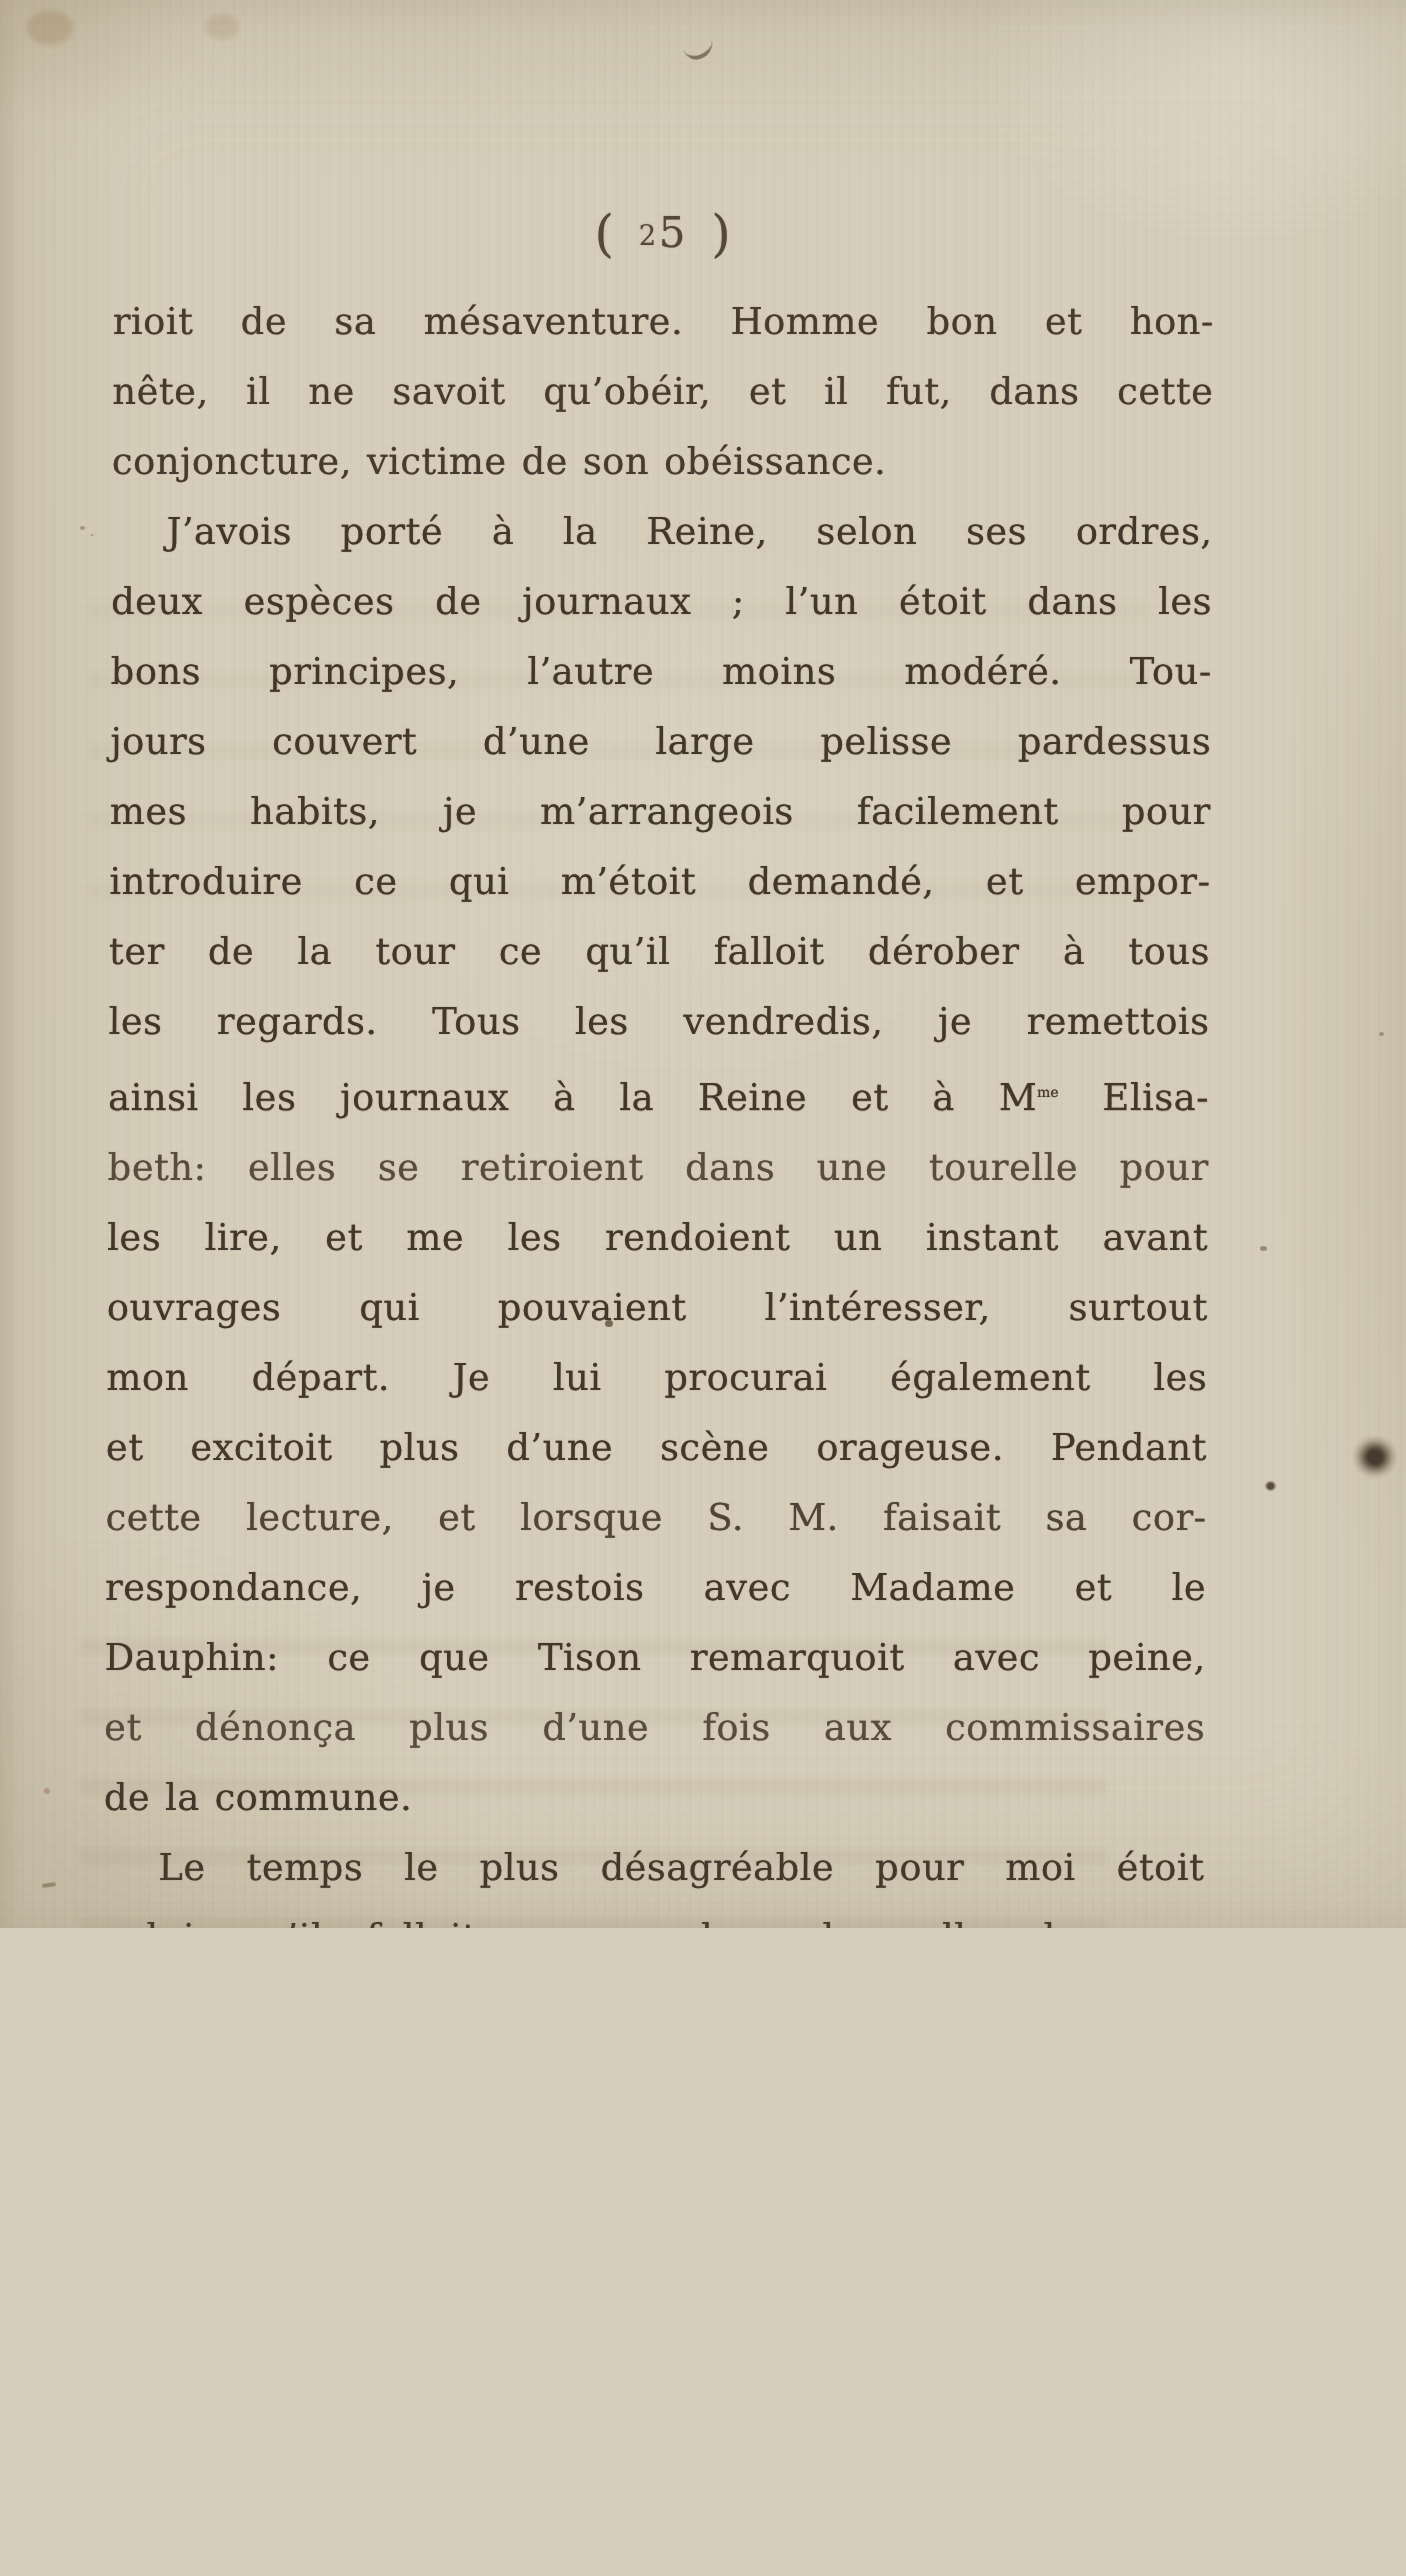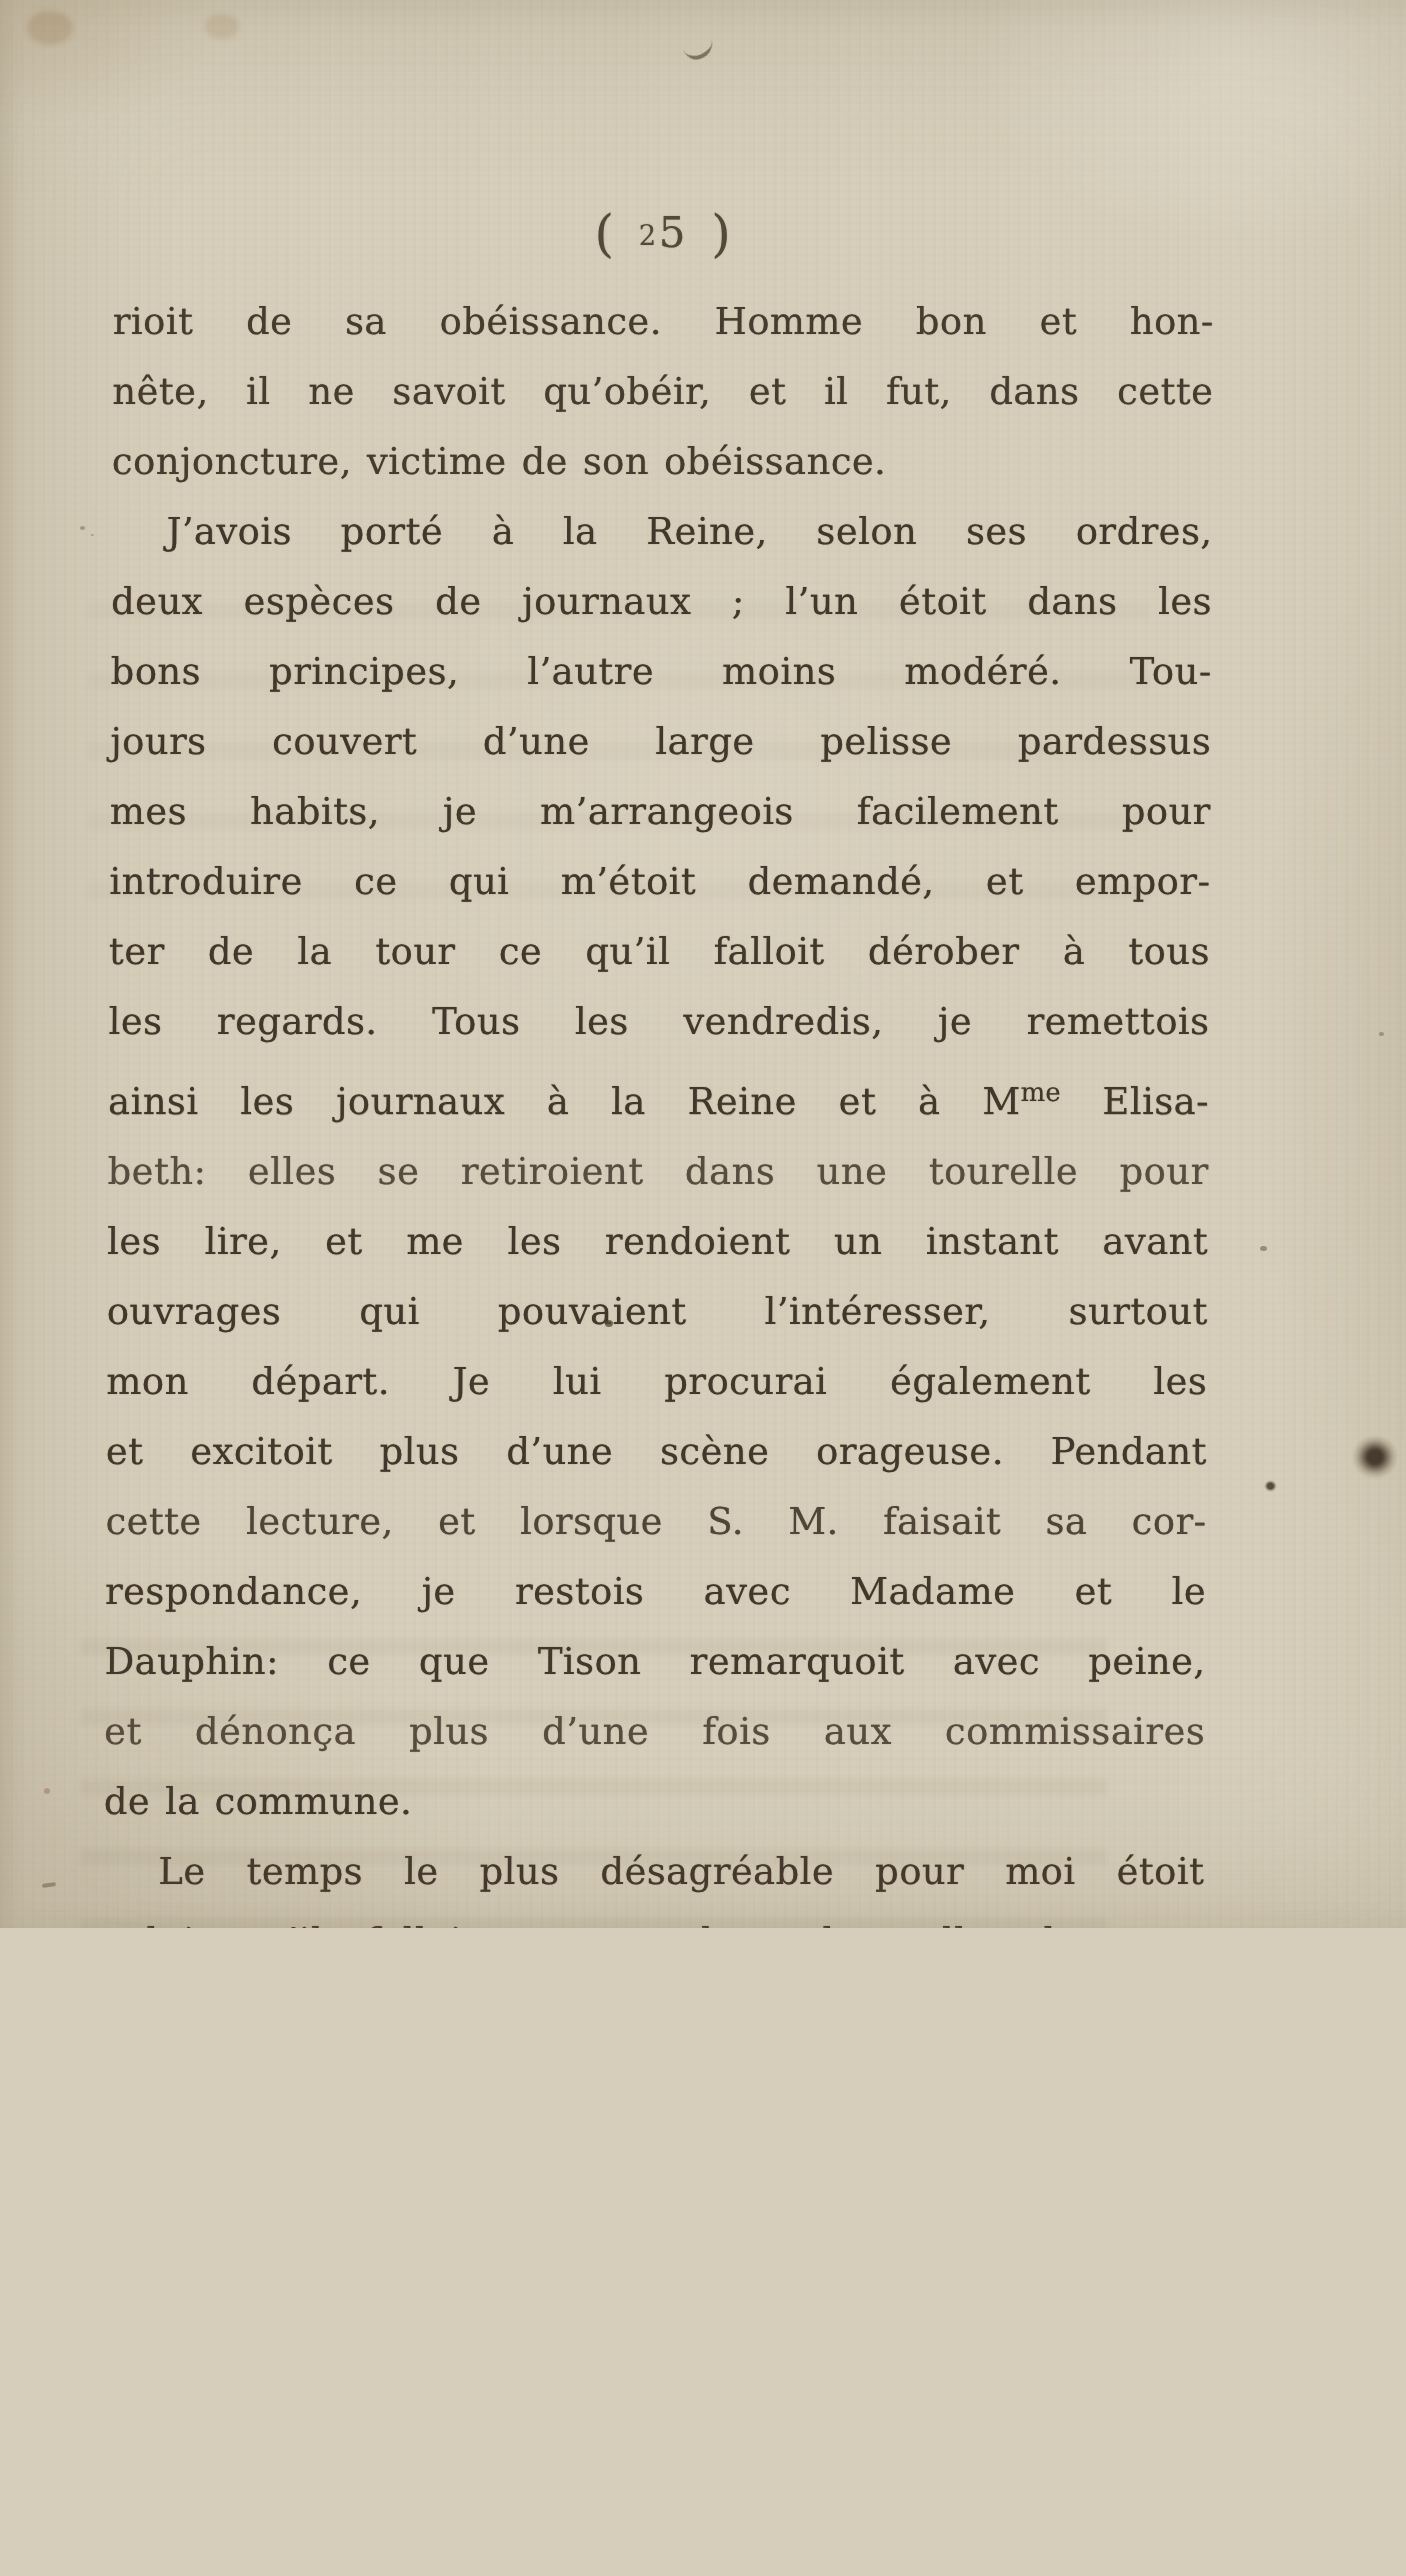--- a/index.html
+++ b/index.html
@@ -49,21 +49,21 @@
     position: absolute; left: 113px; top: 287px; width: 1101px;
     font-size: 37px; line-height: 70px;
     letter-spacing: 0.4px; word-spacing: 2.7px;
     color: #43362a;
     text-shadow: 0 0 1.1px rgba(62,49,36,.55), 0.4px 0.4px 0 rgba(62,49,36,.18);
     transform: skewX(-0.35deg); transform-origin: 0 0;
   }
   .line { text-align: justify; text-align-last: justify; white-space: normal; }
   .line.endline { text-align-last: left; }
   .line.indent  { text-indent: 55px; }
-  .sup { font-size: 26px; vertical-align: 13.3px; letter-spacing: 0; }
+  .sup { font-size: 14px; vertical-align: 13.3px; letter-spacing: 0; }
 
   
   .line:nth-child(-n+3) { opacity: .97; }
   .line:nth-child(13), .line:nth-child(21) { opacity: .85; }
   .line:nth-child(18) { opacity: .90; }
   .line:nth-child(26), .line:nth-child(27) { opacity: .88; }
 
   
   .showthrough { position: absolute; pointer-events: none; filter: blur(2.7px); }
   .st1 { left: 80px; width: 1027px; top: 1618px; height: 575px;
@@ -115,21 +115,21 @@
 </head>
 <body>
 
 <div class="page">
 
   <div class="page-number">
     <span class="paren open">(</span><span class="figs" id="figs"><span class="fig fig-x">2</span><span class="fig fig-tall">5</span></span><span class="paren close">)</span>
   </div>
 
   <div class="text-block" id="text-block">
-      <div class="line">rioit de sa obéissance. Homme bon et hon-</div>
+      <div class="line">rioit de sa mésaventure. Homme bon et hon-</div>
       <div class="line">nête, il ne savoit qu’obéir, et il fut, dans cette</div>
       <div class="line endline">conjoncture, victime de son obéissance.</div>
       <div class="line indent">J’avois porté à la Reine, selon ses ordres,</div>
       <div class="line">deux espèces de journaux ; l’un étoit dans les</div>
       <div class="line">bons principes, l’autre moins modéré. Tou-</div>
       <div class="line">jours couvert d’une large pelisse pardessus</div>
       <div class="line">mes habits, je m’arrangeois facilement pour</div>
       <div class="line">introduire ce qui m’étoit demandé, et empor-</div>
       <div class="line">ter de la tour ce qu’il falloit dérober à tous</div>
       <div class="line">les regards. Tous les vendredis, je remettois</div>

